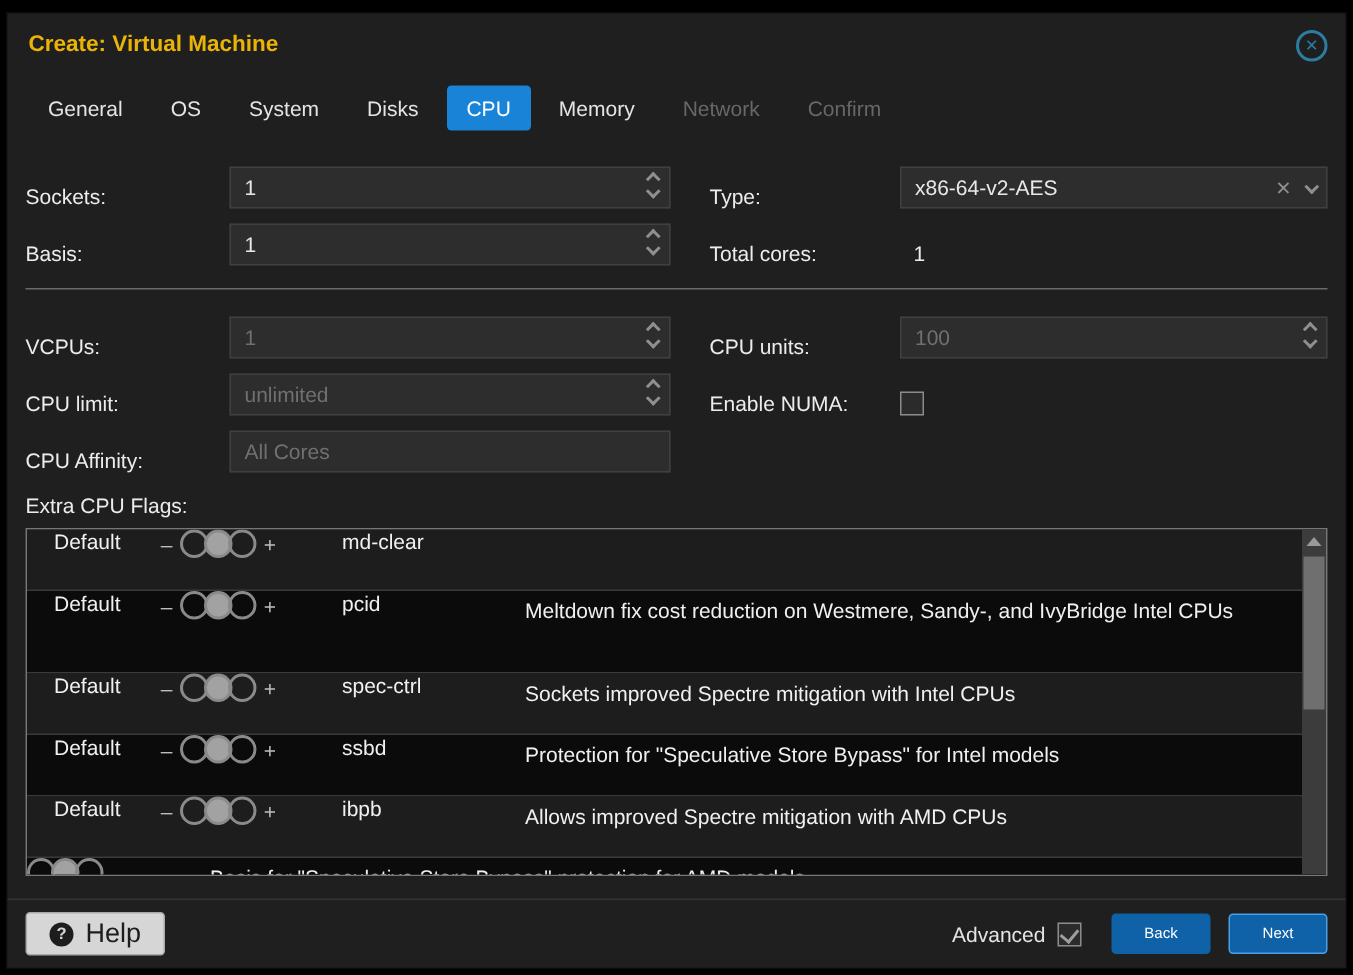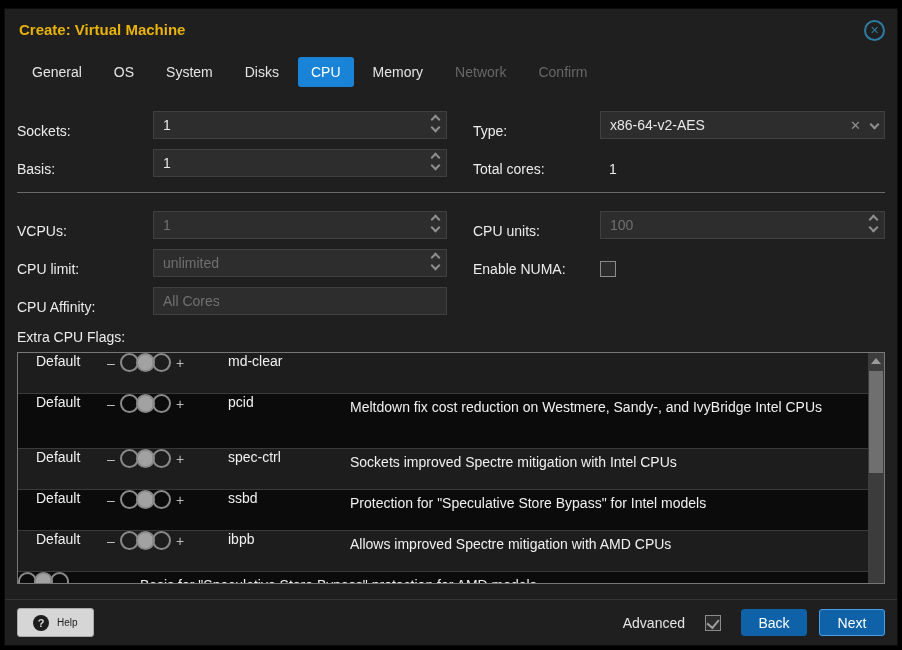--- a/index.html
+++ b/index.html
@@ -97,34 +97,34 @@
   .sbar-thumb{ position:absolute; top:18px; left:1px; right:1px; height:102px; background:#6f6f6f; cursor:pointer; }
   
   .footer{
     position:absolute; left:0; right:0; bottom:0; height:46px;
     border-top:1px solid #343434; display:flex; align-items:center;
     padding:0 12px; background:#1f1f1f;
   }
   .help-btn{
     height:29px; background:#d6d6d6; color:#1d1d1d; border:1px solid #a9a9a9;
     border-radius:3px; display:flex; align-items:center; gap:8px;
-    padding:0 15px; cursor:pointer; font-size:10px;
+    padding:0 15px; cursor:pointer; font-size:18px;
   }
   .help-ic{
     width:16px; height:16px; border-radius:50%; background:#1d1d1d; color:#d6d6d6;
     display:flex; align-items:center; justify-content:center;
     font-size:11px; font-weight:bold;
   }
   .help-ic::before{ content:"?"; }
   .foot-right{ margin-left:auto; display:flex; align-items:center; gap:12px; }
-  .adv-wrap{ display:flex; align-items:center; gap:20px; margin-right:8px; }
+  .adv-wrap{ display:flex; align-items:center; gap:8px; margin-right:8px; }
   .btn-blue{
     min-width:66px; height:27px; background:#0f62a8; color:#fff;
     border:1px solid #0f62a8; border-radius:3px; cursor:pointer;
-    display:flex; align-items:center; justify-content:center; font-size:14px;
+    display:flex; align-items:center; justify-content:center; font-size:10px;
   }
   .btn-blue.focused{ border:1px solid #4aa0e8; }
 </style>
 </head>
 <body>
 
 <div class="dialog">
 
   <div class="hdr">
     <span class="hdr-title">Create: Virtual Machine</span>

